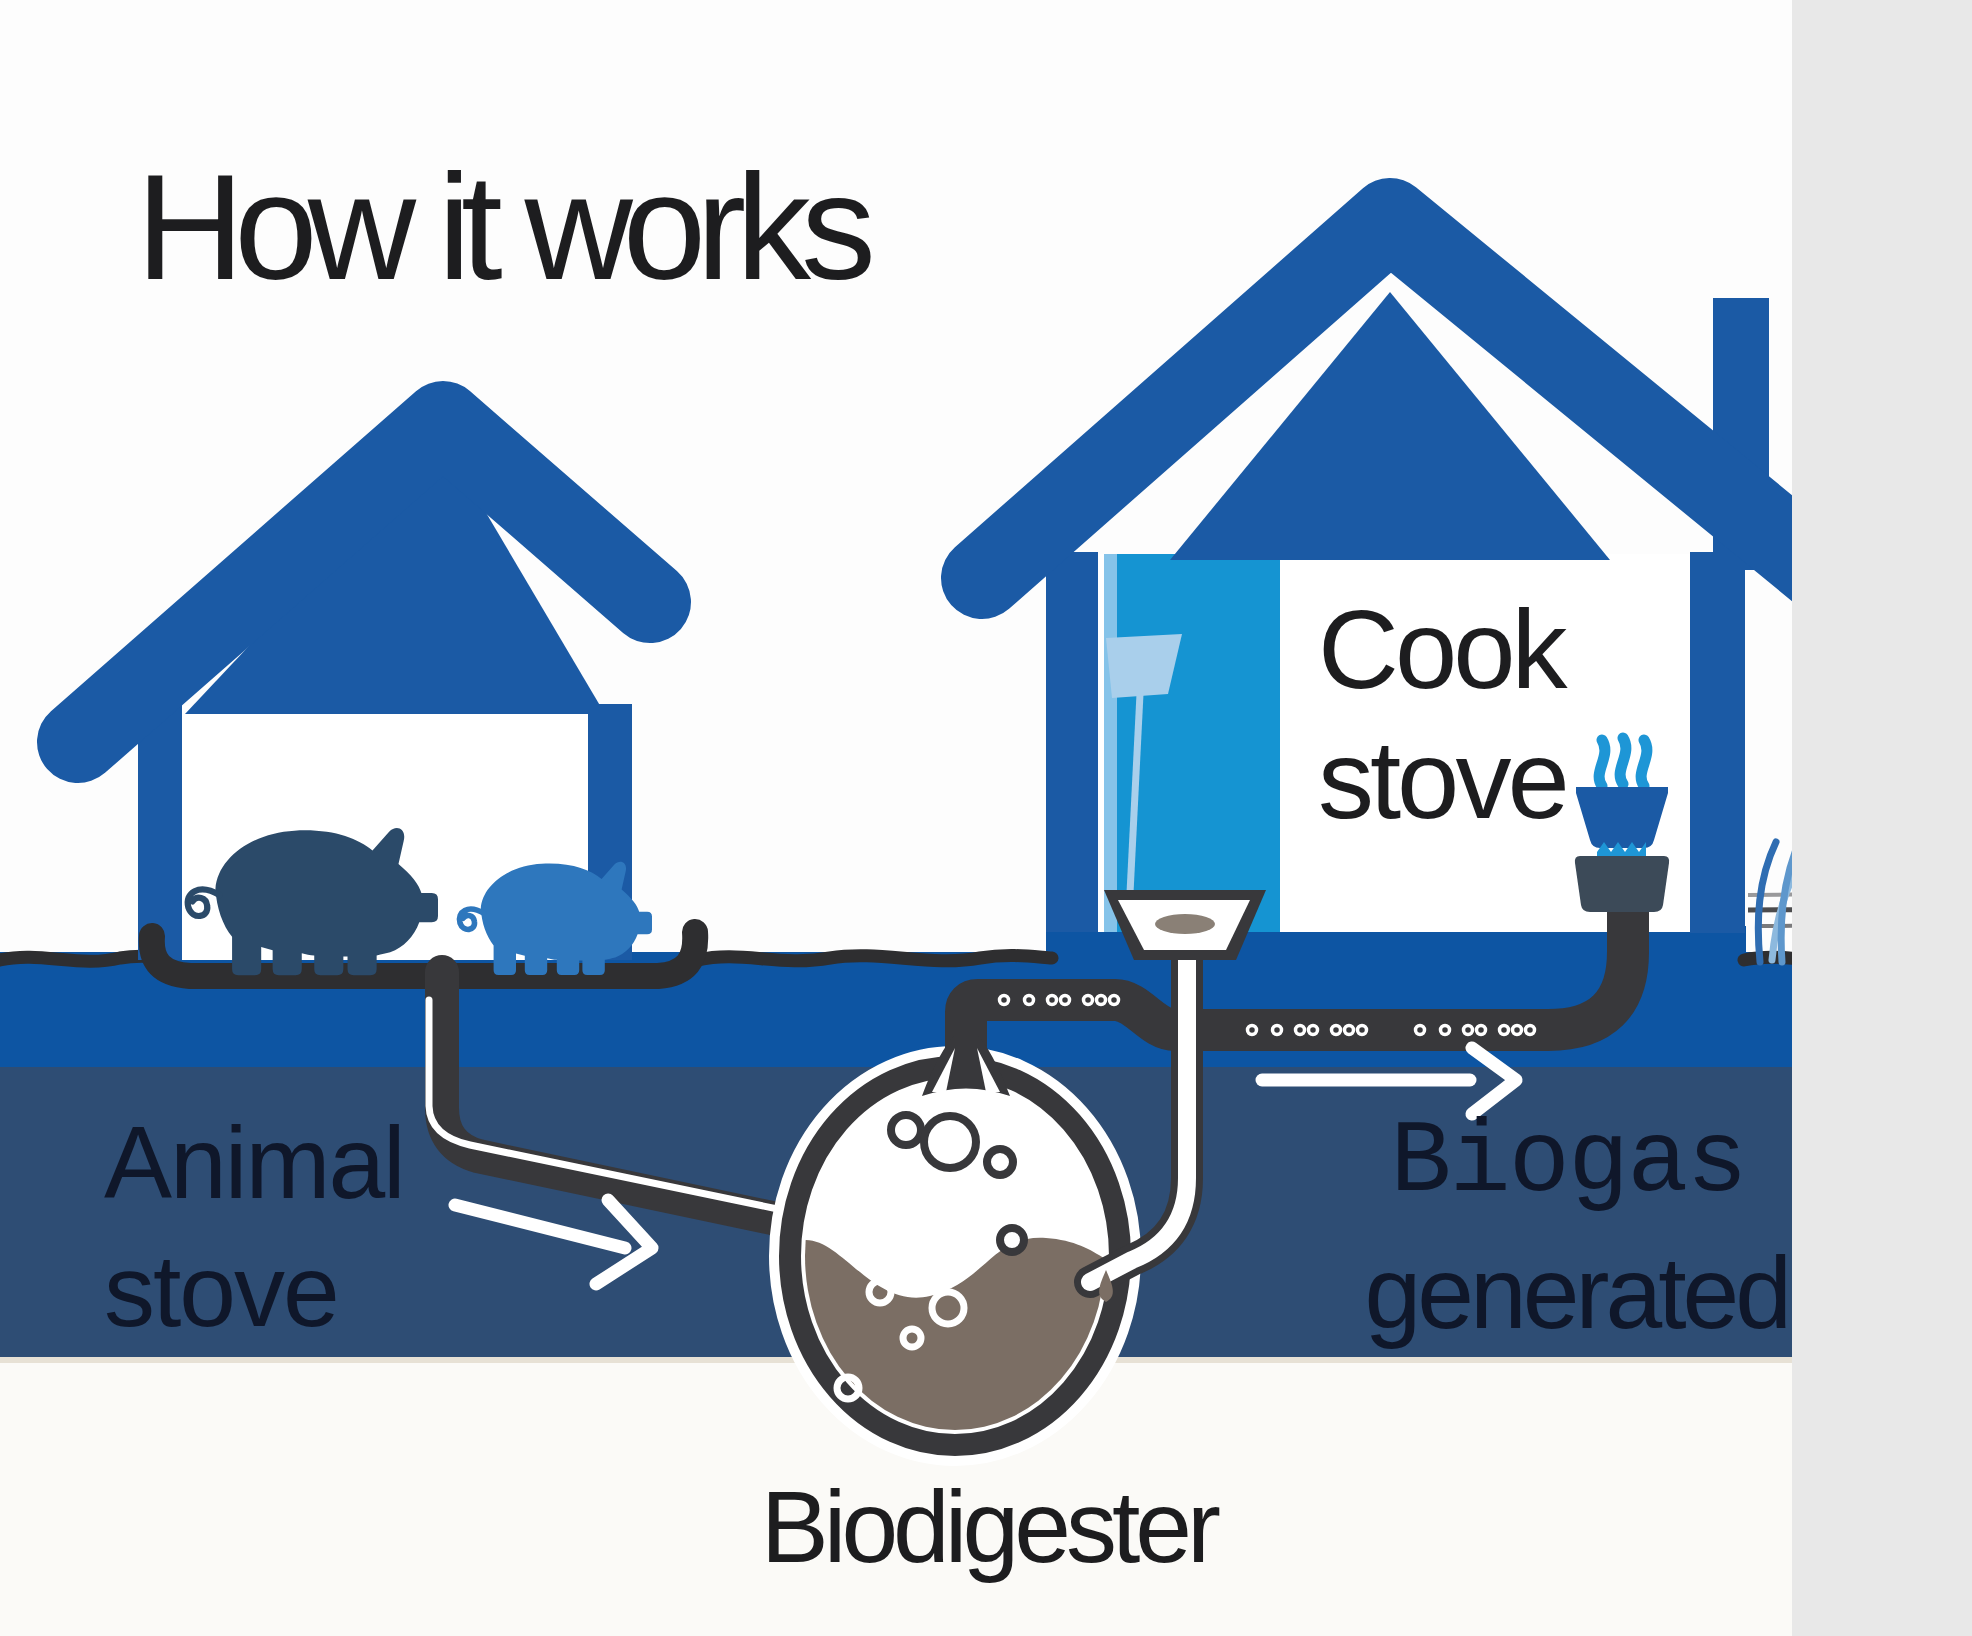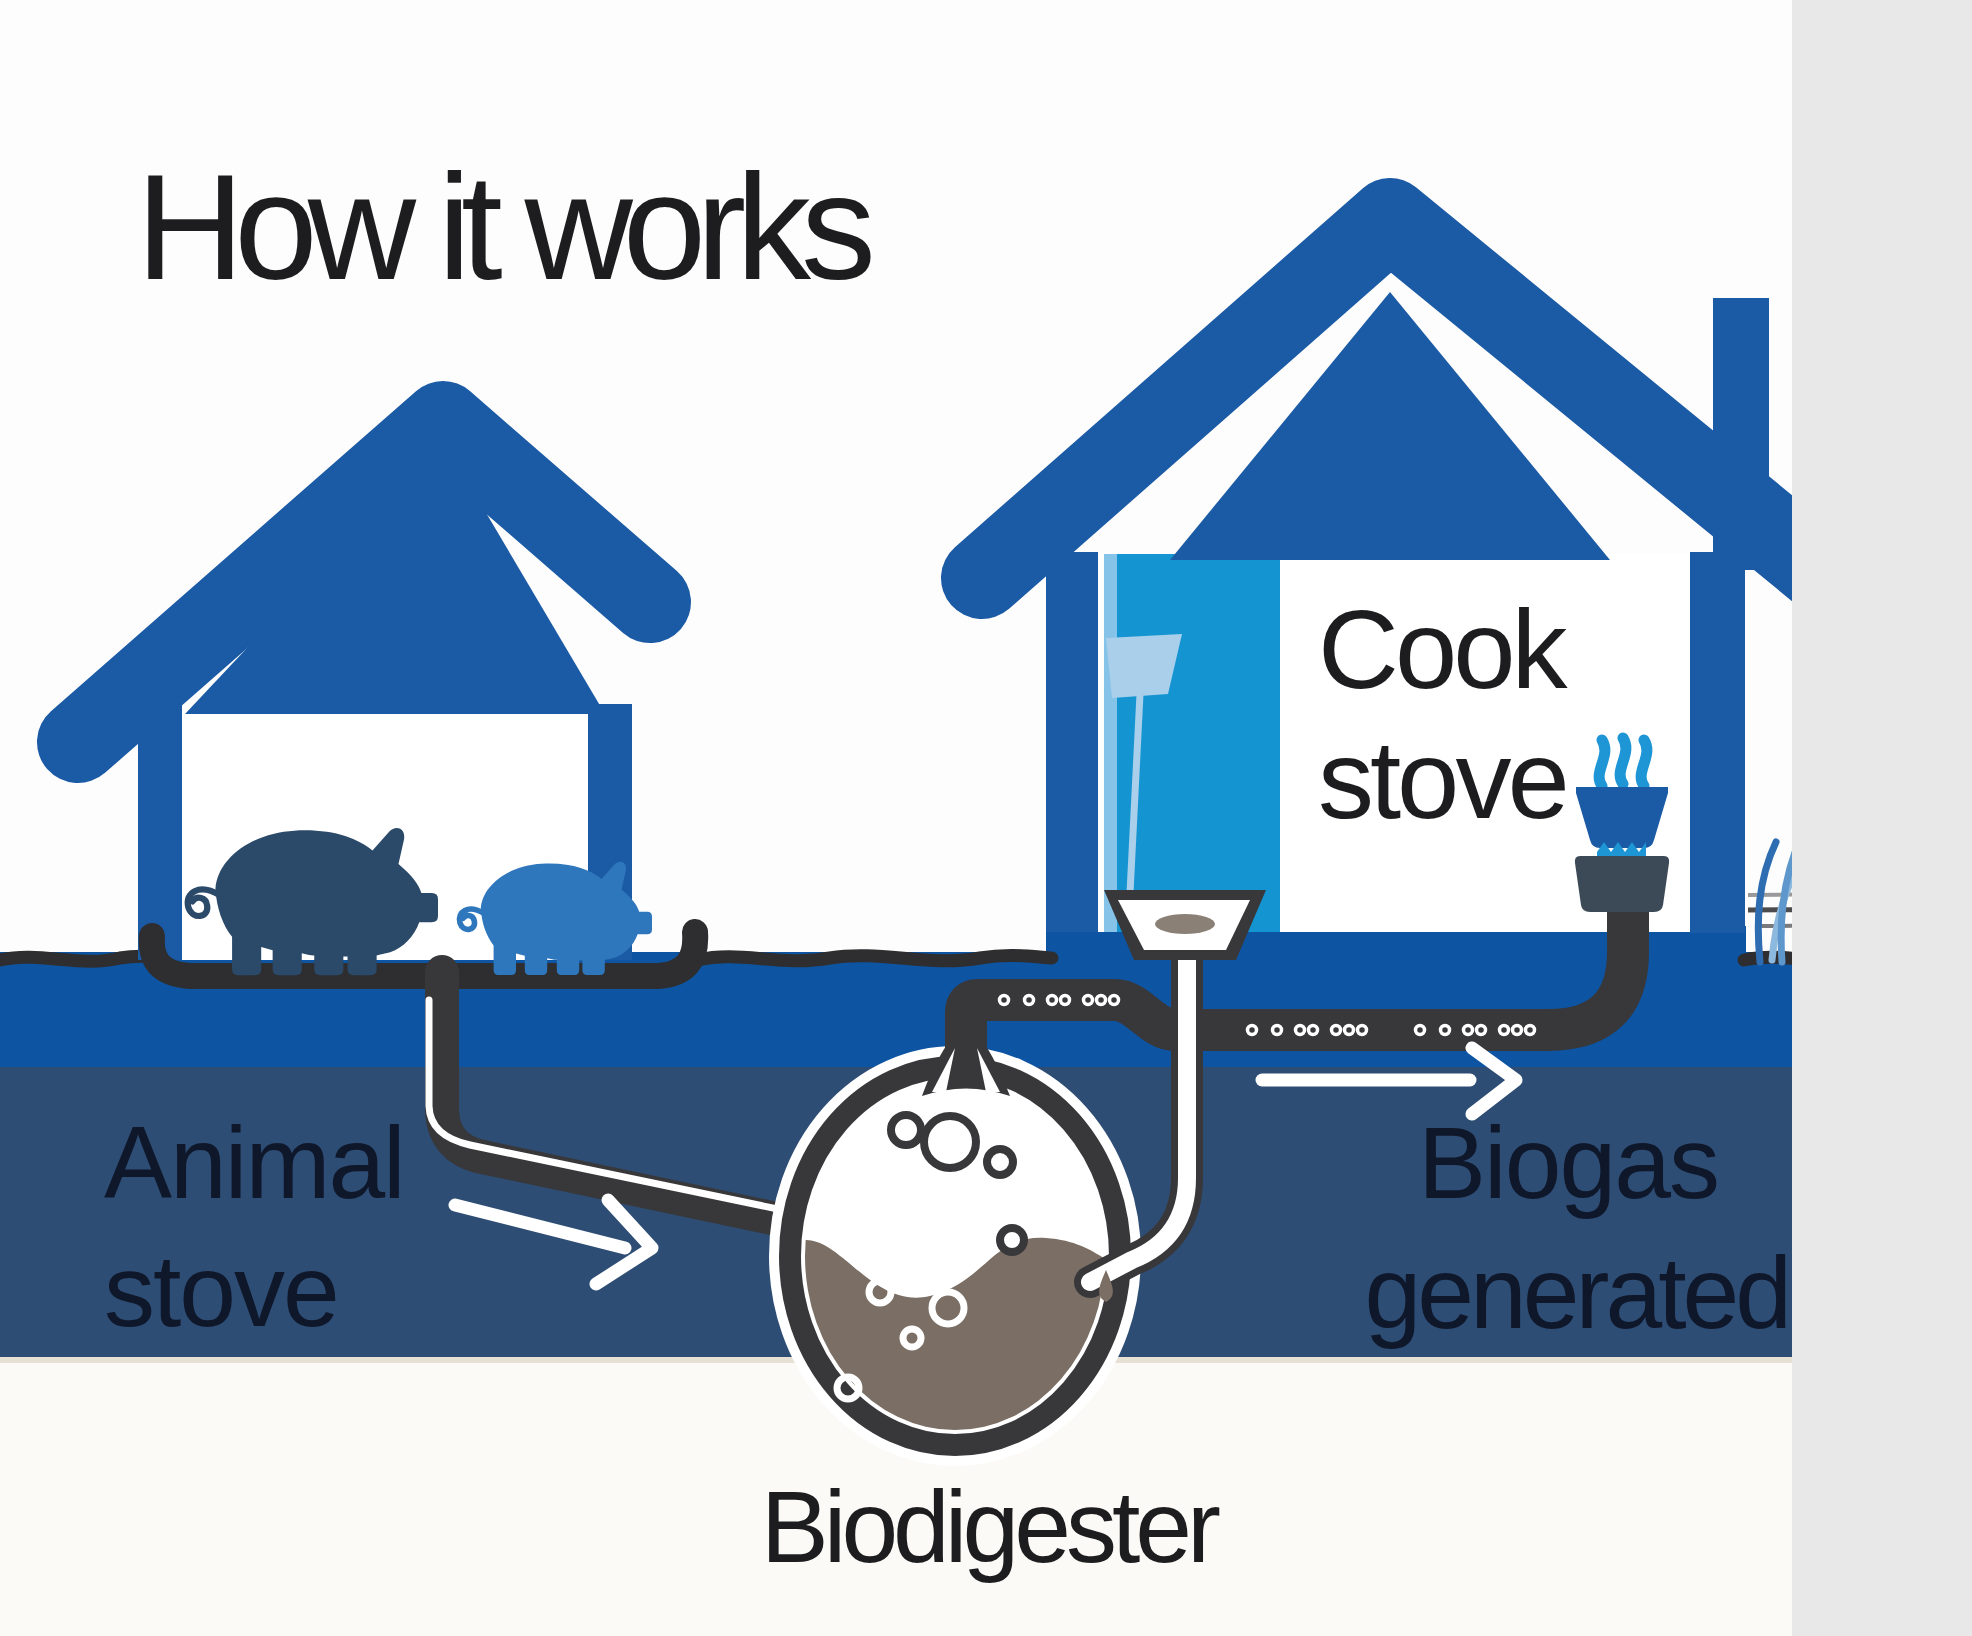--- a/index.html
+++ b/index.html
@@ -12,21 +12,21 @@
   }
   .stage svg{position:absolute;left:0;top:0;width:1972px;height:1636px;display:block;}
   .lbl{position:absolute;line-height:1;white-space:nowrap;font-weight:300;}
   .lbl-dark{color:#1d1d1f;}
   .lbl-white{color:#0f172a;}
   .title{left:136px;top:152px;font-size:150px;letter-spacing:-10px;}
   .cook1{left:1318px;top:594px;font-size:112px;letter-spacing:-4px;}
   .cook2{left:1318px;top:724px;font-size:112px;letter-spacing:-4px;}
   .animal1{left:104px;top:1112px;font-size:102px;letter-spacing:-2px;}
   .animal2{left:104px;top:1240px;font-size:102px;letter-spacing:-2px;}
-  .biogas1{left:1348px;top:1112px;width:440px;text-align:center;font-size:102px;letter-spacing:-2px;}
+  .biogas1{left:1348px;top:1112px;width:440px;text-align:center;font-size:102px;letter-spacing:-2px;font-family:Liberation Mono, monospace;}
   .biogas2{left:1348px;top:1242px;width:440px;text-align:right;font-size:102px;letter-spacing:-4px;}
   .digester{left:746px;top:1476px;width:470px;text-align:right;font-size:102px;letter-spacing:-5px;}
 </style>
 </head>
 <body>
 
 <div class="stage">
 
   <svg viewBox="0 0 1972 1636">
 

